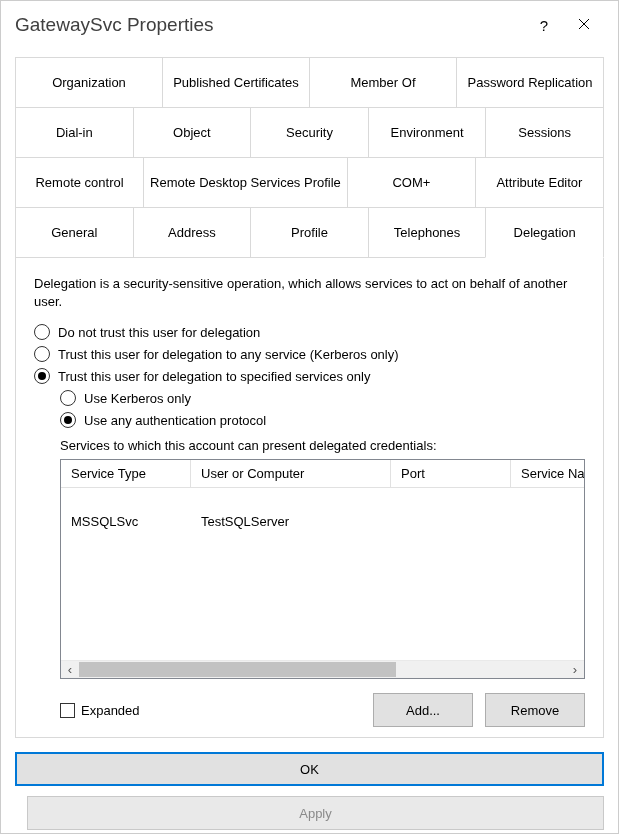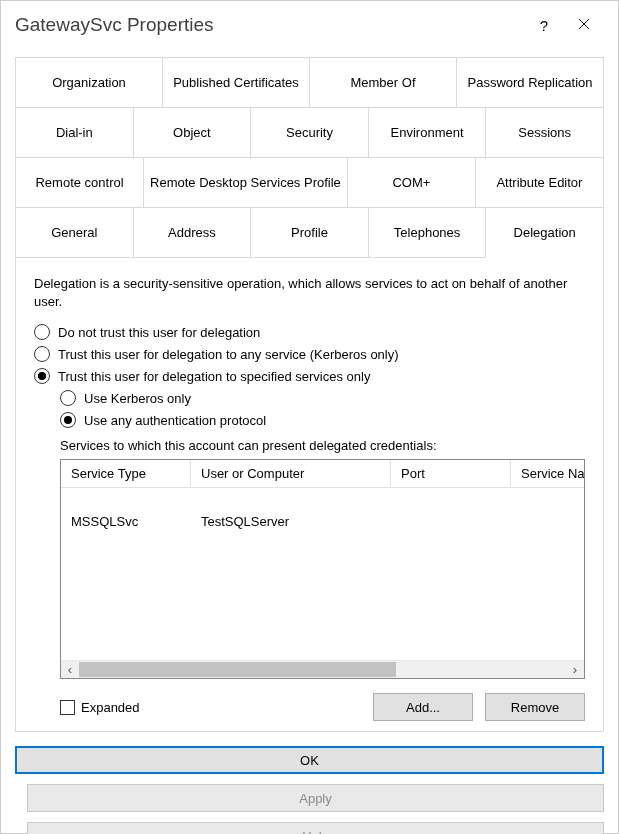--- a/index.html
+++ b/index.html
@@ -42,21 +42,21 @@
   .lv-cell { padding: 6px 10px; }
   .lv-body { flex: 1; overflow: hidden; }
   .lv-scroll { height: 18px; display: flex; align-items: stretch; background: #f0f0f0; border-top: 1px solid #e9e9e9; }
   .sb-btn { width: 18px; display: flex; align-items: center; justify-content: center; color: #555; font-size: 10px; background:#f0f0f0; }
   .sb-track { flex: 1; position: relative; }
   .sb-thumb { position: absolute; top: 1px; bottom: 1px; left: 0; width: 65%; background: #c2c2c2; }
 
   .under-list { display: flex; align-items: center; margin-top: 14px; gap: 12px; justify-content: space-between; }
   .checkbox { width: 15px; height: 15px; border: 1px solid #333; margin-right: 6px; flex: none; }
   .spacer { flex: 1; }
-  .btn { min-width: 100px; height: 28px; border: 1px solid #adadad; background: #e1e1e1; display: flex; align-items: center; justify-content: center; padding: 0 14px; }
+  .btn { min-width: 100px; height: 34px; border: 1px solid #adadad; background: #e1e1e1; display: flex; align-items: center; justify-content: center; padding: 0 14px; }
   .btn.disabled { color: #8a8a8a; background: #e9e9e9; border-color:#c9c9c9;margin-left:12px; }
   .btn.default { border: 2px solid #0078d7; background: #e1e1e1; }
 
   .footer { padding: 14px; display: flex; justify-content: flex-end; gap: 10px; flex-direction: column; }
 </style>
 </head>
 <body>
 
 <div class="window">
 

